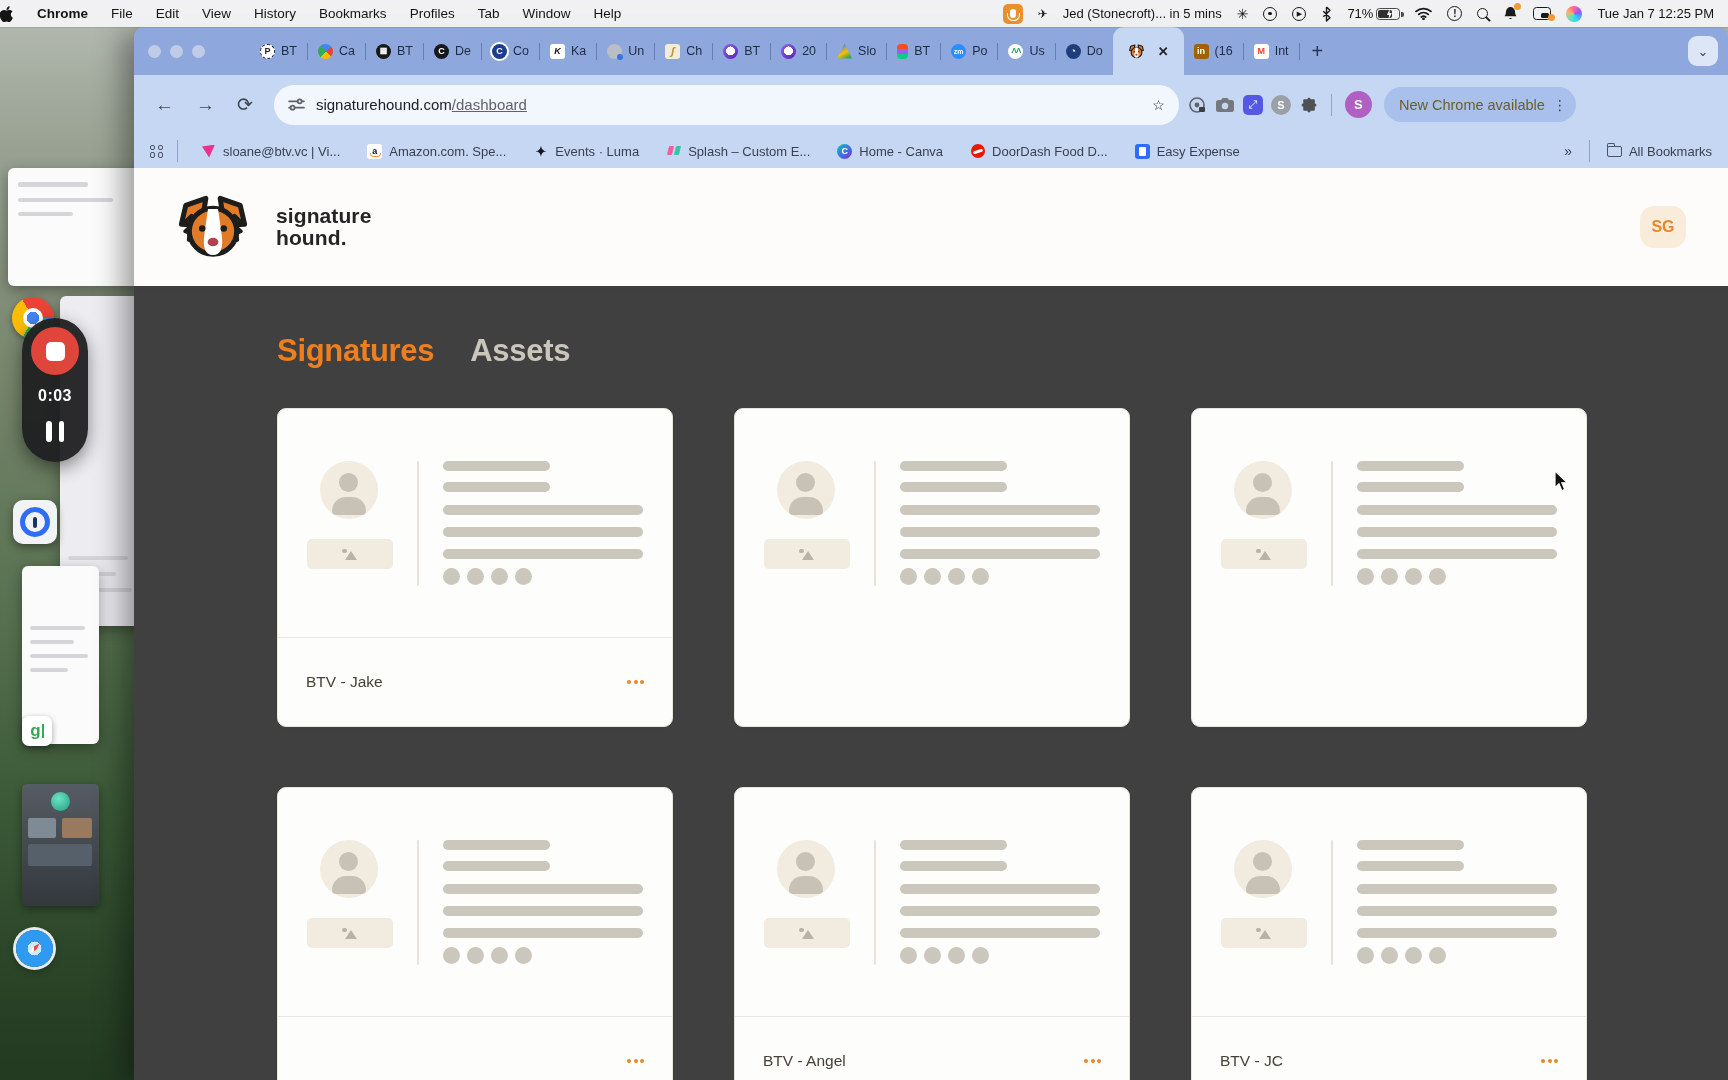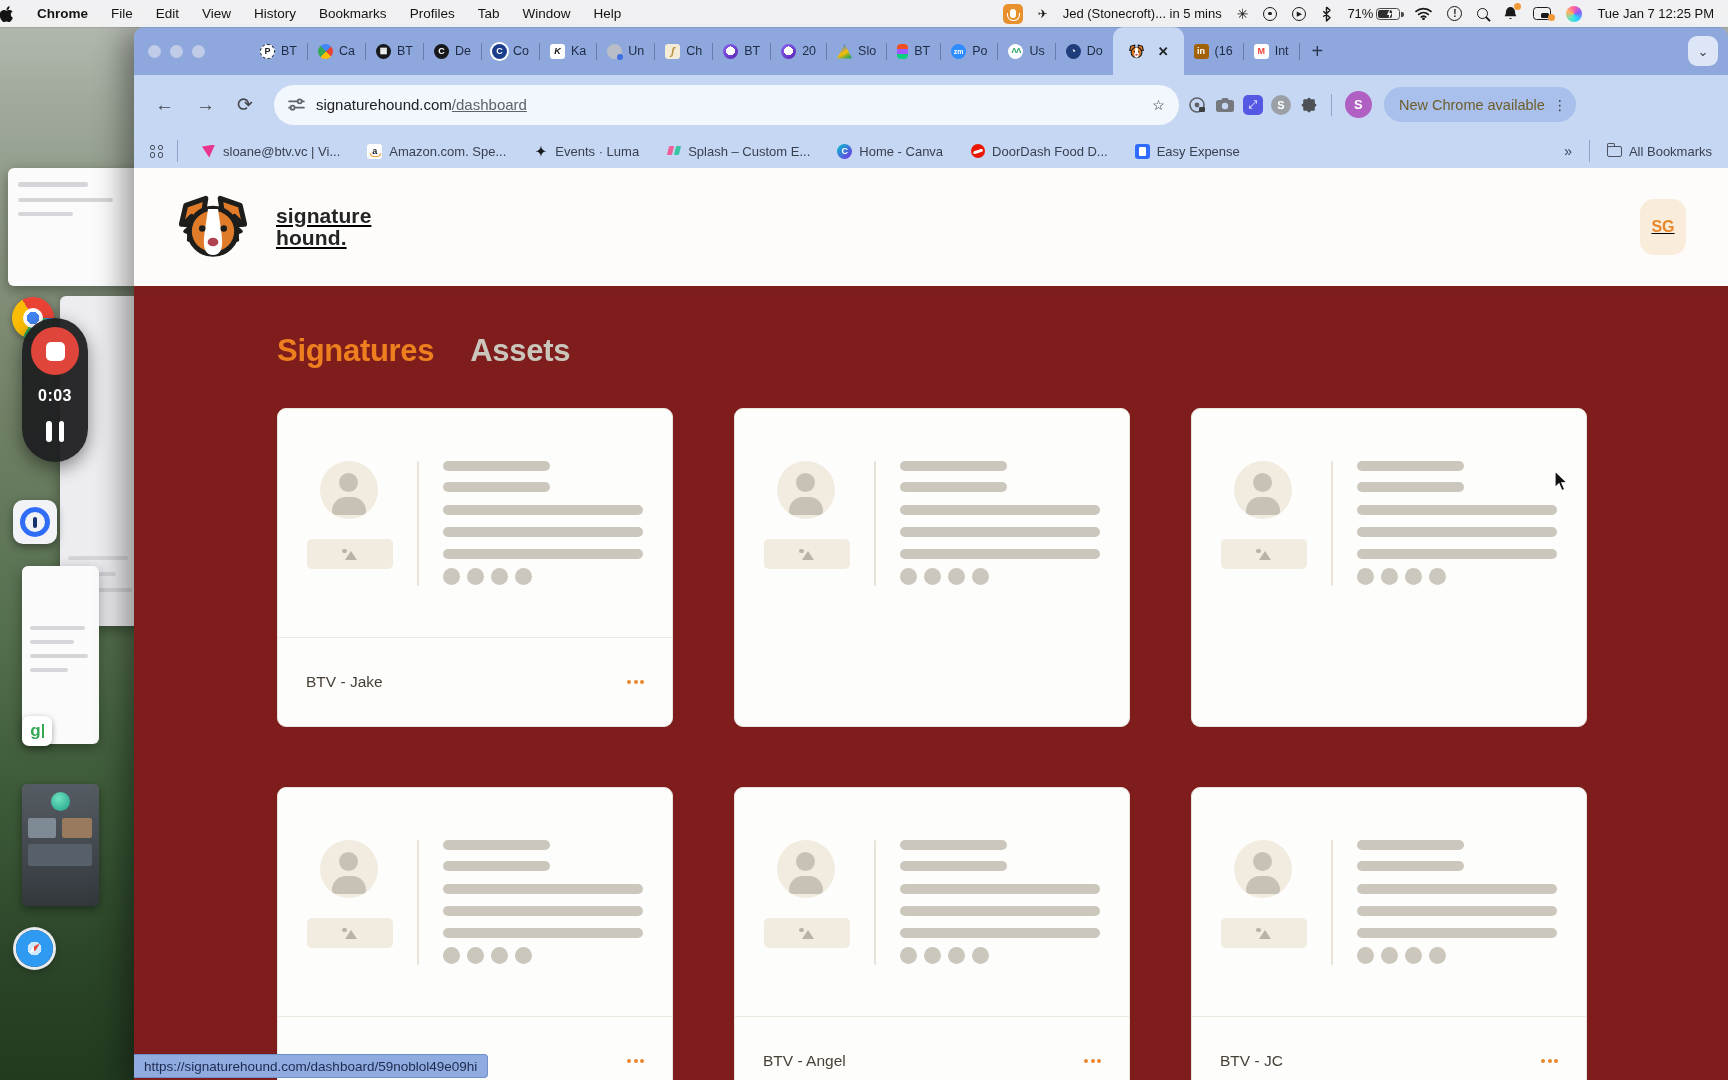--- a/index.html
+++ b/index.html
@@ -137,24 +137,24 @@
   .bi-dd{width:14px;height:14px;border-radius:50%;background:#eb1700;position:relative;}
   .bi-dd::after{content:"";position:absolute;left:2px;top:5.5px;width:10px;height:3px;background:#fff;border-radius:2px;transform:rotate(-18deg);}
   .bi-ee{width:15px;height:15px;border-radius:3px;background:#2f6bff;position:relative;}
   .bi-ee::after{content:"";position:absolute;left:4px;top:3px;width:7px;height:9px;background:#fff;border-radius:1px;}
   .bm-right{margin-left:auto;display:flex;align-items:center;gap:12px;}
   .chev2{font-size:14px;color:#394150;}
   .folder{width:15px;height:11px;border:1.6px solid #4b5260;border-radius:2px;position:relative;}
   .folder::before{content:"";position:absolute;left:-1px;top:-4px;width:6px;height:3px;border:1.6px solid #4b5260;border-bottom:none;border-radius:2px 2px 0 0;}
 
   
-  #page{position:relative;height:912px;background:#7f1d1d;overflow:hidden;text-decoration:underline;}
+  #page{position:relative;height:912px;background:#404040;overflow:hidden;}
   #siteheader{height:118px;background:#fdfcfa;display:flex;align-items:center;padding:0 42px;box-shadow:0 1px 5px rgba(60,50,30,.08);}
   #brand{margin-left:26px;font-weight:800;font-size:21px;color:#242424;line-height:1.06;letter-spacing:.1px;}
-  #acct{margin-left:auto;width:46px;height:56px;border-radius:14px;background:#f9ecda;color:#e8872a;
+  #acct{margin-left:auto;width:46px;height:42px;border-radius:14px;background:#f9ecda;color:#e8872a;
     font-weight:700;font-size:16px;display:flex;align-items:center;justify-content:center;}
   #headrow{position:absolute;left:143px;top:165px;display:flex;align-items:flex-end;gap:36px;font-weight:800;font-size:31px;letter-spacing:-.3px;}
   .seg-on{color:#ed7f1f;}
   .seg-off{color:#cbc6bc;}
   #grid{position:absolute;left:143px;top:240px;display:grid;grid-template-columns:repeat(3,396px);grid-auto-rows:319px;column-gap:61px;row-gap:60px;}
   .card{background:#fdfdfb;border:1px solid #eae5dc;border-radius:9px;box-shadow:0 1px 3px rgba(90,75,50,.07);position:relative;overflow:hidden;}
   .pv{position:absolute;left:0;top:0;right:0;height:228px;}
   .ph-av{position:absolute;left:42px;top:52px;width:58px;height:58px;border-radius:50%;background:#f1ebe0;overflow:hidden;}
   .ph-av::before{content:"";position:absolute;left:19px;top:12px;width:19px;height:19px;border-radius:50%;background:#c8c2b6;}
   .ph-av::after{content:"";position:absolute;left:12px;top:36px;width:34px;height:18px;border-radius:17px 17px 5px 5px;background:#c8c2b6;}
@@ -672,19 +672,18 @@
           <span class="cname">BTV - JC</span>
           <span class="cmenu">
               <i></i>
               <i></i>
               <i></i>
             </span>
         </div>
       </div>
     </div>
 
-    <div id="statusurl">https://signaturehound.com/dashboard/59noblol49e09hi</div>
   </div>
 </div>
 
 <svg id="cursor" width="19" height="22" viewBox="0 0 12 20">
   <path d="M1 1 L1 16 L4.6 12.6 L7.2 18.8 L9.8 17.6 L7.2 11.6 L12 11.4 Z" fill="#111" stroke="#fff" stroke-width="1.1"></path>
 </svg>
 
 </body></html>

